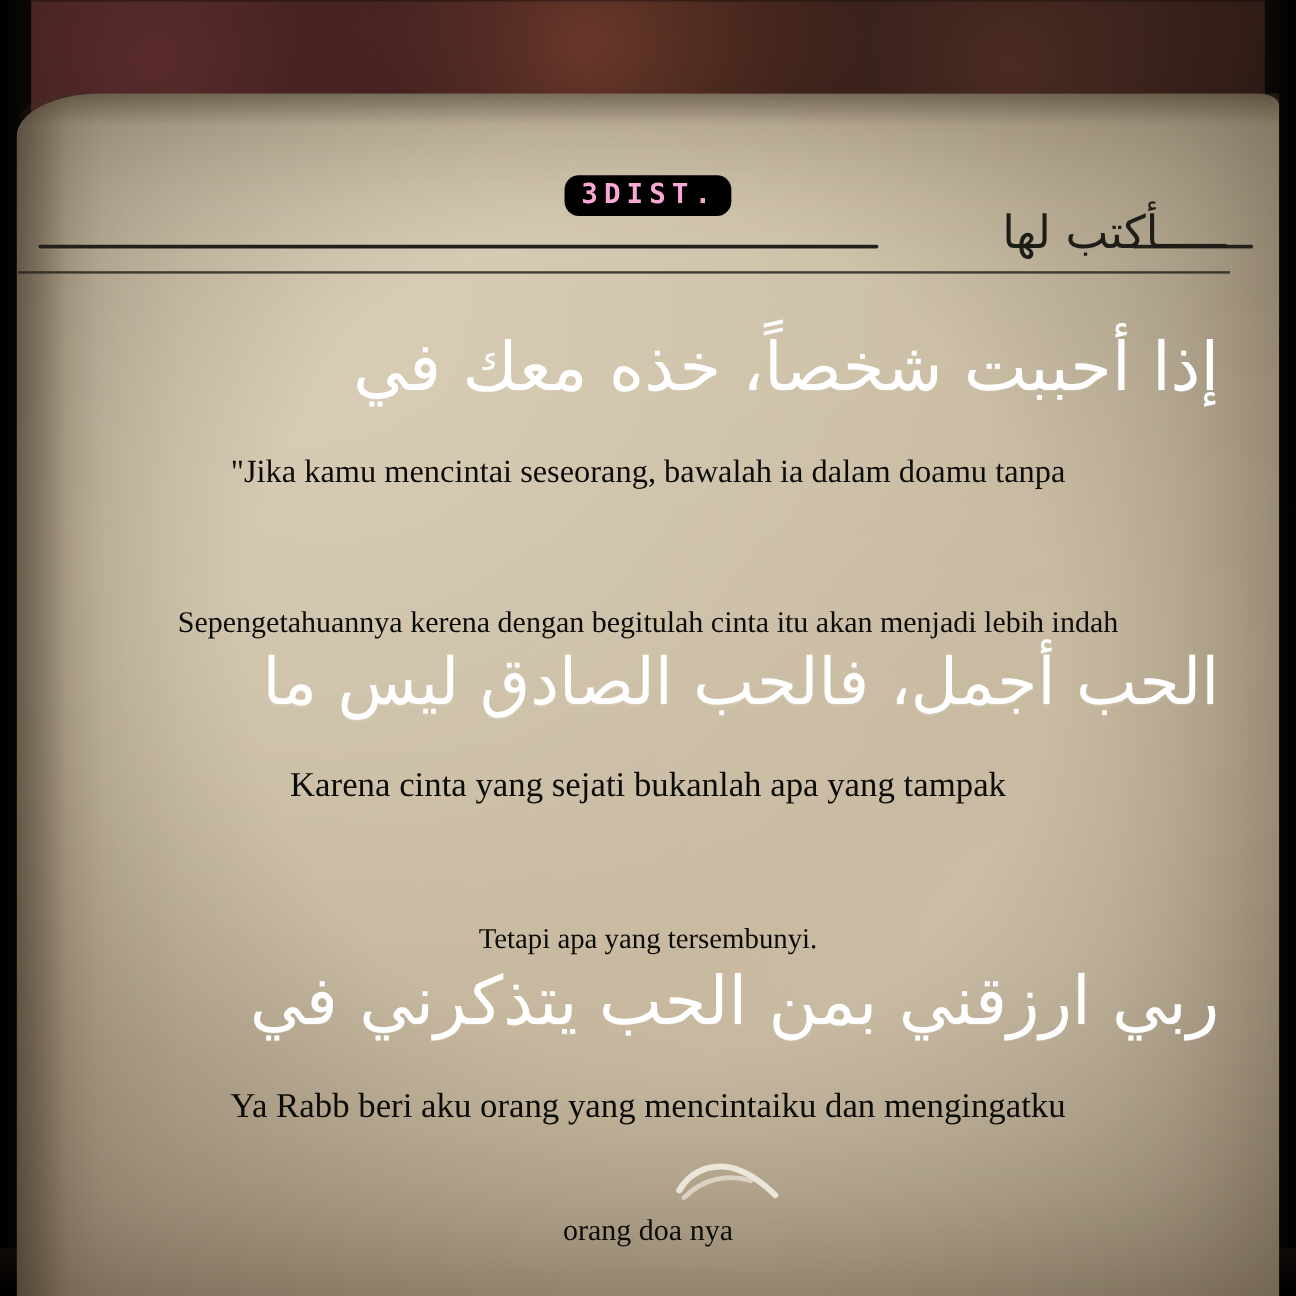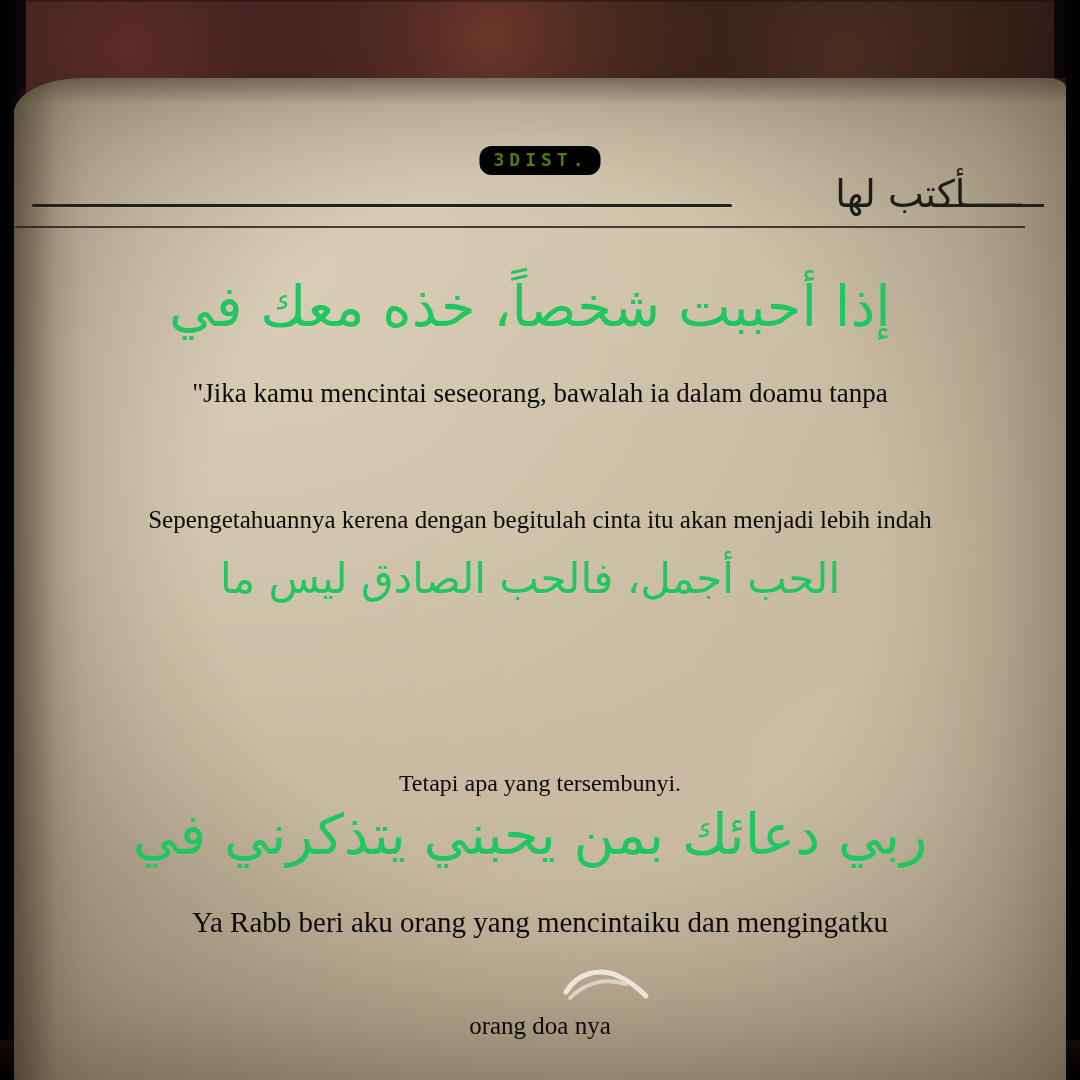--- a/index.html
+++ b/index.html
@@ -131,39 +131,38 @@
     letter-spacing: -1px;
   }
 
   
   .watermark {
     position: absolute;
     left: 50%;
     top: 146px;
     transform: translateX(-50%);
     background: #000;
-    color: #4d7c0f;
+    color: #f9a8d4;
     font-family: "DejaVu Sans Mono", monospace;
     font-weight: bold;
-    font-size: 18px;
+    font-size: 23px;
     letter-spacing: 5px;
     padding: 5px 12px 6px 14px;
     border-radius: 12px;
     line-height: 1;
   }
 
   
   .ar {
     position: absolute;
     width: 1000px;
-    left: 30px;
-    text-align: center;
+    left: 16px;
     direction: rtl;
     font-family: "DejaVu Sans", sans-serif;
-    color: #22c55e;
+    color: #ffffff;
     font-size: 56px;
     line-height: 1.05;
     white-space: nowrap;
     text-shadow: 0 1px 0 rgba(255,255,255,.12);
   }
 
   
   .id {
     position: absolute;
     width: 1080px;
@@ -205,25 +204,26 @@
       <div class="rule2"></div>
       <div class="header-word">ـــــأكتب لها</div>
     </div>
 
     <div class="page-vignette"></div>
   </div>
 
   <div class="watermark">3DIST.</div>
 
   <div class="ar" style="top:278px;">إذا أحببت شخصاً، خذه معك في</div>
-  <div class="ar" style="top:541px;font-size:42px;margin-top:16px;">الحب أجمل، فالحب الصادق ليس ما</div>
-  <div class="ar" style="top:806px;">ربي دعائك بمن يحبني يتذكرني في</div>
+  <div class="ar" style="top:541px;font-size:54px;">الحب أجمل، فالحب الصادق ليس ما</div>
+  <div class="ar" style="top:806px;">ربي ارزقني بمن الحب يتذكرني في</div>
 
   <div class="id" style="top:378px;">"Jika kamu mencintai seseorang, bawalah  ia dalam doamu tanpa</div>
   <div class="id small" style="top:506px;">Sepengetahuannya kerena dengan begitulah cinta itu akan menjadi lebih indah</div>
+  <div class="id" style="top:638px;font-size:29px;">Karena cinta yang sejati bukanlah apa yang tampak</div>
   <div class="id" style="top:770px;font-size:24px;">Tetapi apa yang tersembunyi.</div>
   <div class="id" style="top:906px;font-size:29px;">Ya Rabb beri aku orang yang mencintaiku dan mengingatku</div>
   <div class="id" style="top:1012px;font-size:25px;">orang doa nya</div>
 
   <svg class="scribble" viewBox="0 0 92 42">
     <path d="M6,30 C18,10 40,6 58,14 C70,19 78,26 86,34" fill="none" stroke="#f1ece2" stroke-width="5" stroke-linecap="round" opacity=".9"></path>
     <path d="M10,36 C26,20 46,16 66,22" fill="none" stroke="#e8e2d6" stroke-width="4" stroke-linecap="round" opacity=".75"></path>
   </svg>
 
 </div>

